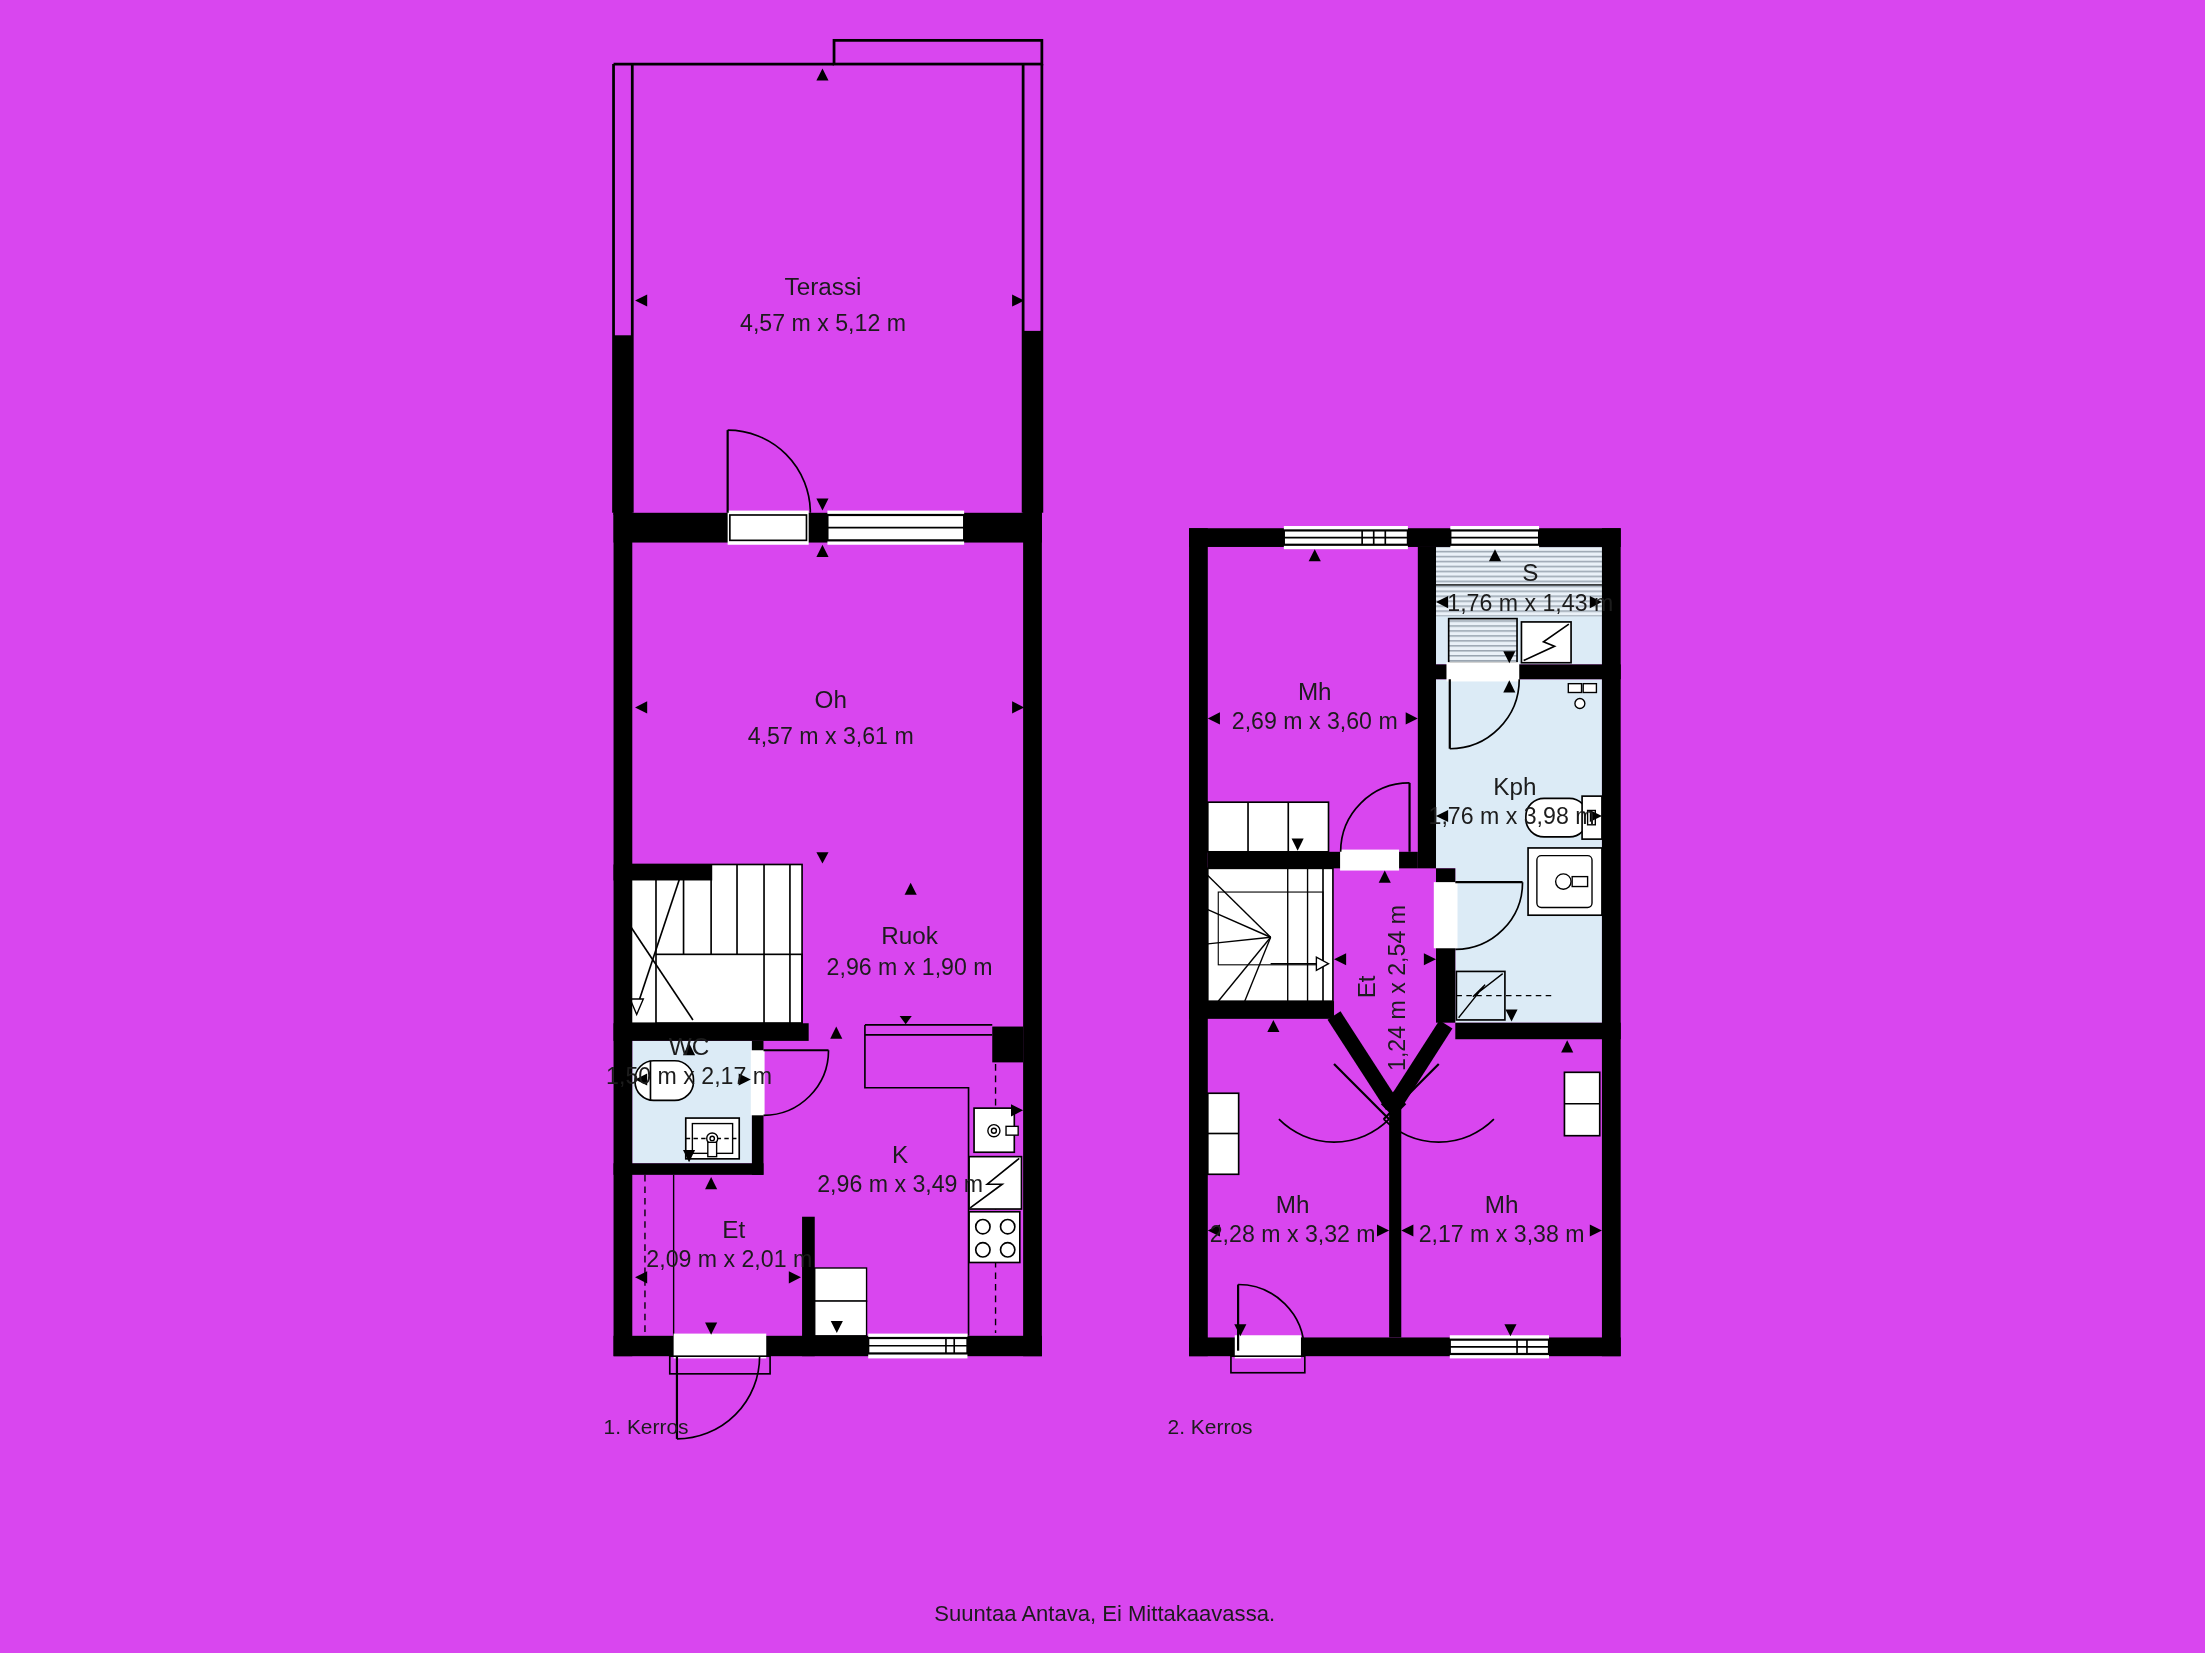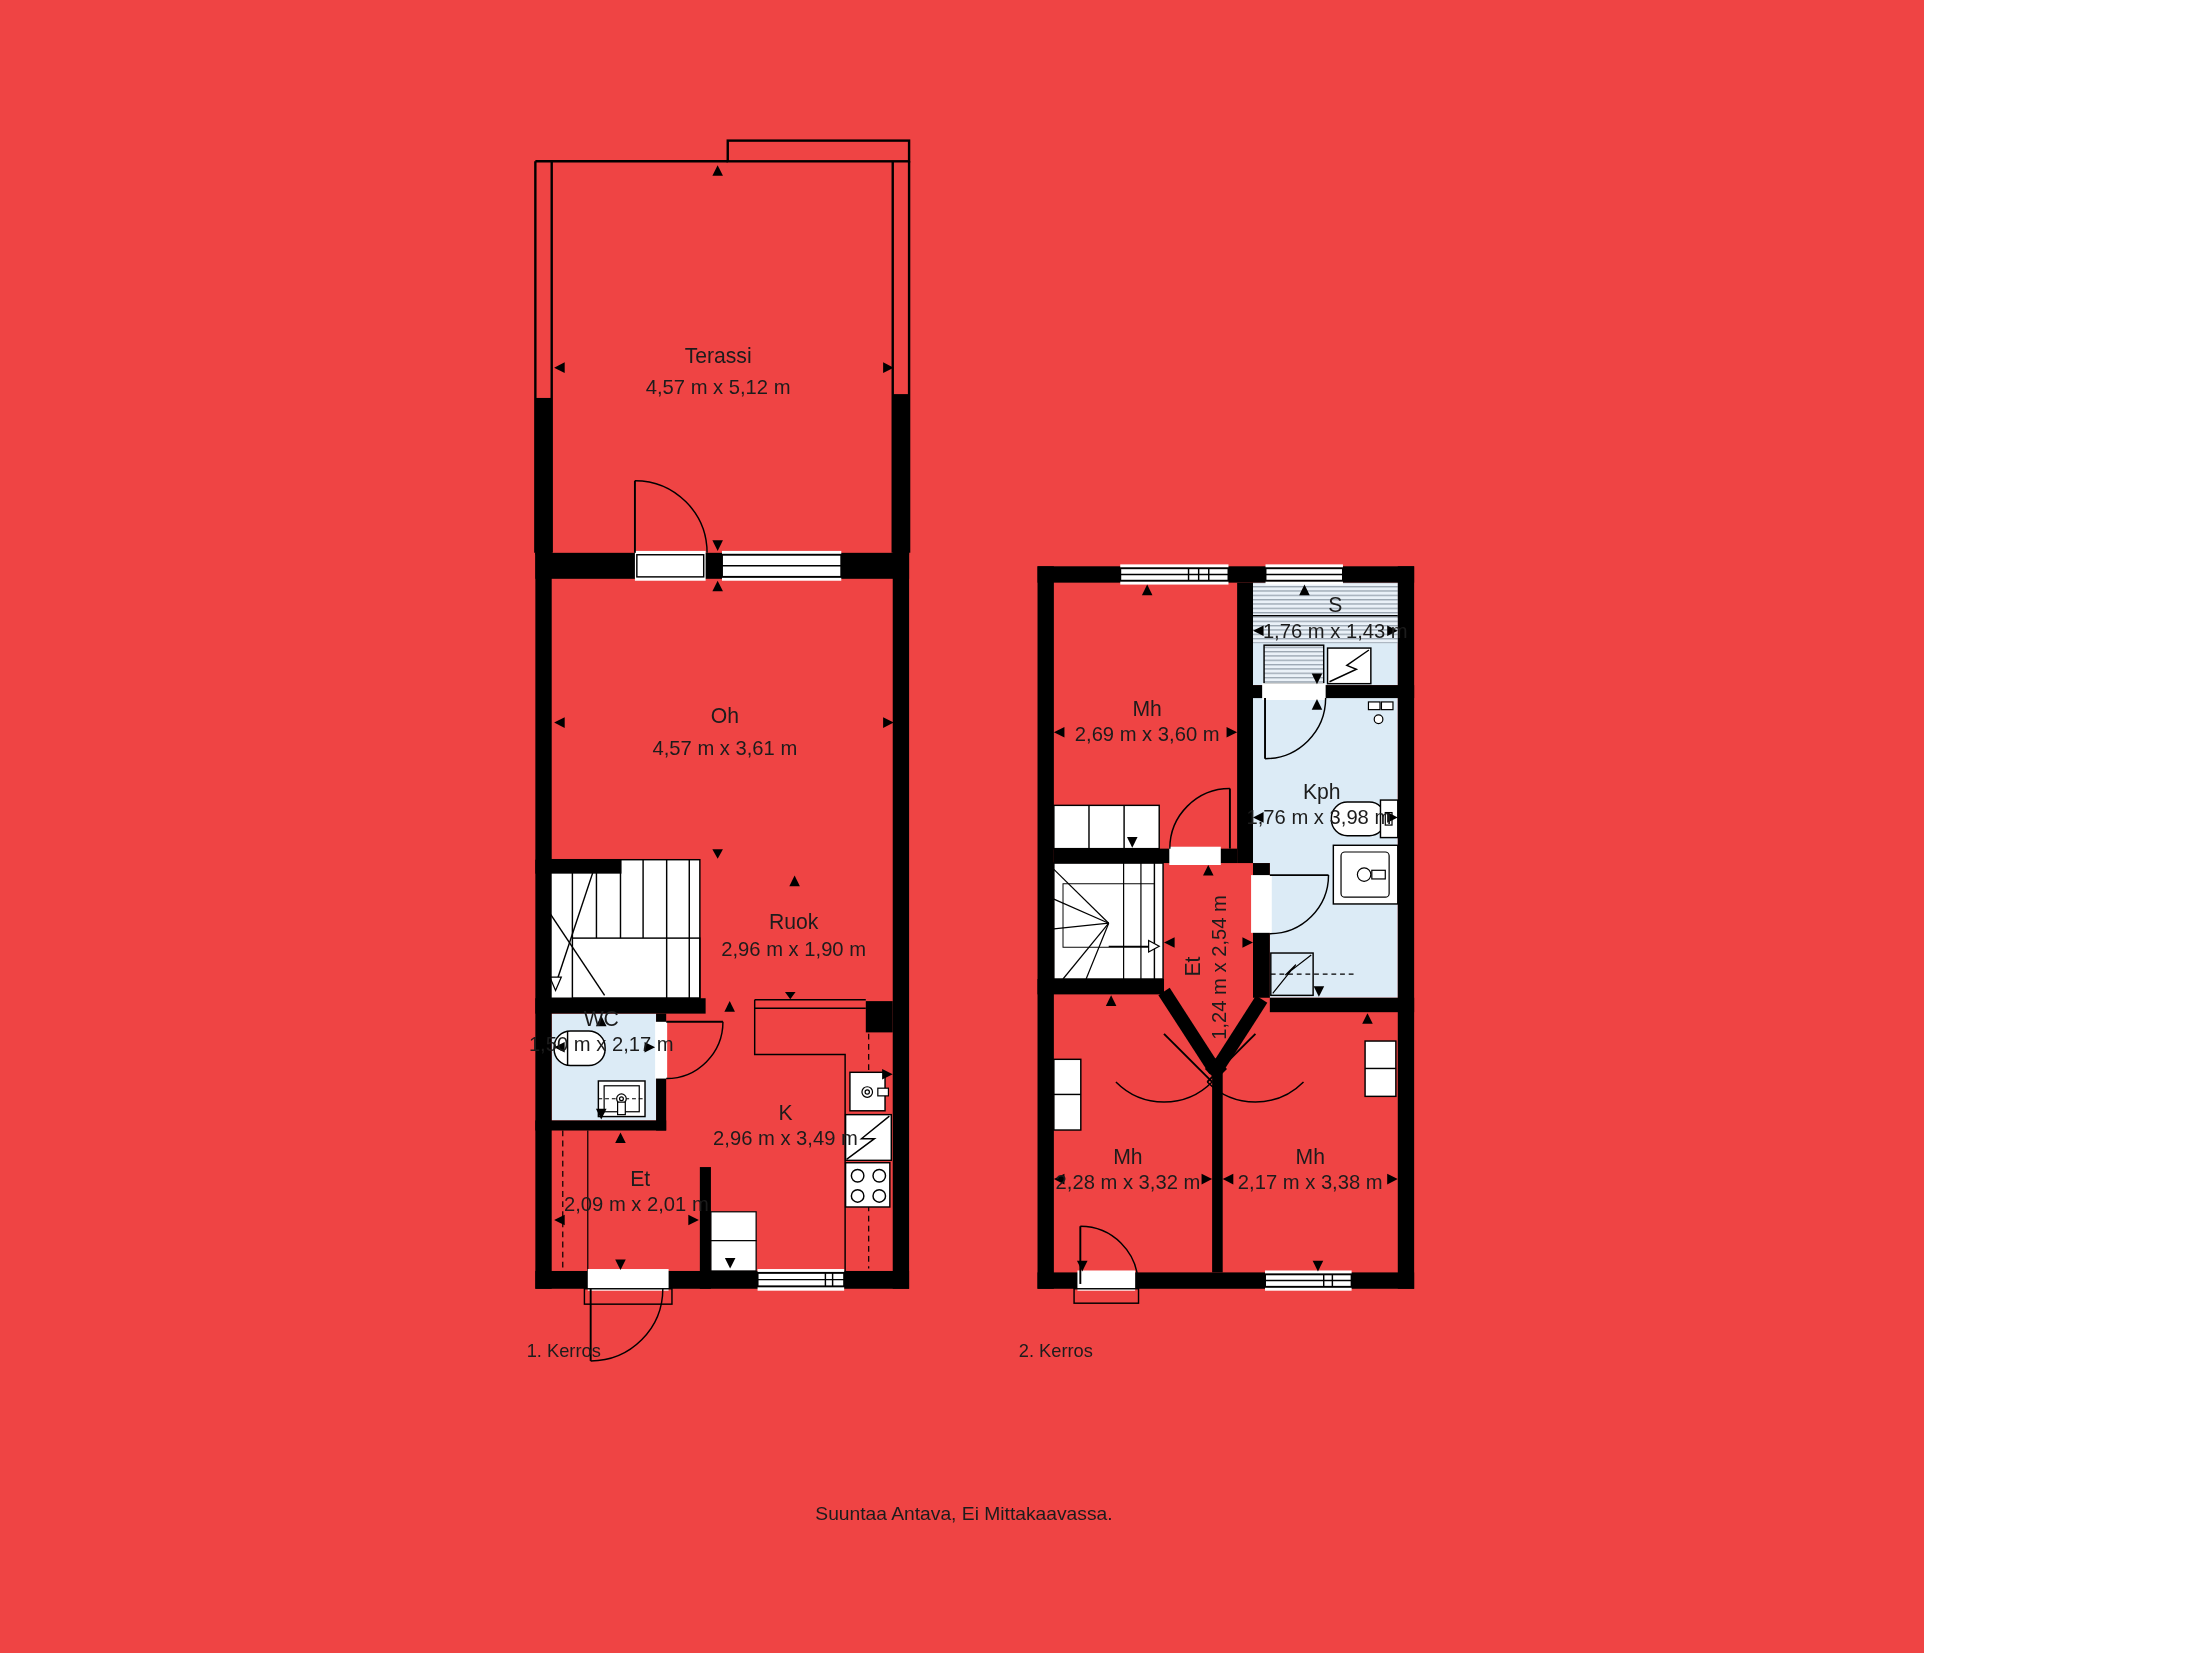--- a/index.html
+++ b/index.html
@@ -1,16 +1,16 @@
 <!DOCTYPE html>
 <html style="font-size:8.8px"><head>
 <meta charset="utf-8">
 <style>
   html,body{margin:0;padding:0;background:#ffffff;}
-  .stage{position:relative;width:1924px;height:1654px;background:#ef4444;overflow:hidden;}
+  .stage{position:relative;width:2205px;height:1654px;background:#d946ef;overflow:hidden;}
   svg{display:block;width:100%;height:100%;}
   .wall{fill:#000000;stroke:none;}
   .gap{fill:#ffffff;stroke:none;}
   .thin{stroke:#000000;stroke-width:5;fill:none;}
   .ln{stroke:#000000;stroke-width:3;fill:none;}
   .ln2{stroke:#000000;stroke-width:2.5;fill:none;}
   .leaf{stroke:#000000;stroke-width:4;fill:none;}
   .arc{stroke:#000000;stroke-width:3;fill:none;}
   .fix{stroke:#000000;stroke-width:3;fill:#ffffff;}
   .fix2{stroke:#000000;stroke-width:2.5;fill:#ffffff;}

